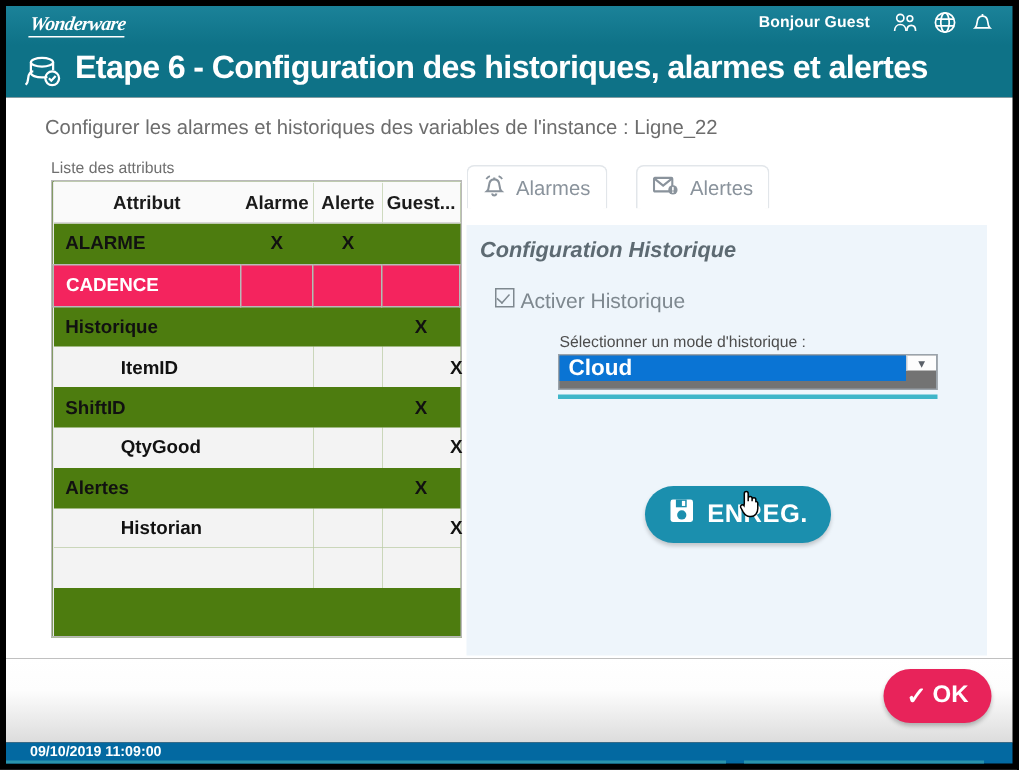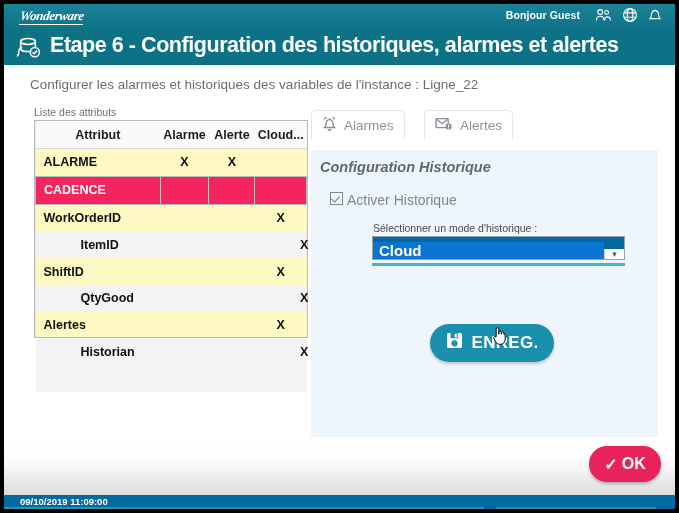--- a/index.html
+++ b/index.html
@@ -24,21 +24,21 @@
   .titleicon{position:absolute;left:9px;top:4px;width:30px;height:28px;}
   .titletxt{position:absolute;left:46px;top:3px;color:#fff;font-size:21.5px;font-weight:bold;
             letter-spacing:-.45px;white-space:nowrap;font-family:"Liberation Sans",sans-serif;}
 
   
   .body{position:absolute;left:4px;top:65px;width:671px;height:374px;background:#fff;}
   .instr{position:absolute;left:26px;top:12px;font-size:13.5px;color:#6d6d6d;white-space:nowrap;}
 
   
   .listlabel{position:absolute;left:30px;top:41px;font-size:10.5px;color:#6f6f6f;}
-  .tablewrap{position:absolute;left:30px;top:55px;width:274px;height:218px;background:#fef9c3;
+  .tablewrap{position:absolute;left:30px;top:55px;width:274px;height:305px;background:#4d7c0f;
              border:1px solid #b9b9b9;box-shadow:inset 1px 1px 0 #e8e8e8;box-sizing:border-box;}
   .tbl{width:100%;border-collapse:collapse;table-layout:fixed;}
   .tbl th{font-size:12.5px;color:#1b1b1b;font-weight:bold;height:25px;text-align:center;
           background:#fafafa;border-bottom:1px solid #d8d8d8;}
   .tbl td{font-size:12.5px;color:#111;height:24.8px;}
   .tbl td.attr{padding-left:8px;font-weight:bold;}
   .tbl td.mark{text-align:center;font-weight:bold;}
   .tbl tr.alt td{background:#f3f3f3;padding-left:45px;}
   .tbl tr.sel td{background:#f4245e;color:#fff;border:1px solid #b9b9b9;}
   .tbl tr.sel td.attr{font-weight:bold;}
@@ -60,21 +60,21 @@
                font-weight:bold;font-style:italic;}
   .chkrow{position:absolute;left:19px;top:42px;display:flex;align-items:flex-start;gap:1px;
           font-size:14px;color:#7e888f;}
   .chkbox{width:11px;height:11px;border:1.3px solid #7e888f;position:relative;
           display:inline-block;margin-right:3px;}
   .chkbox:after{content:"";position:absolute;left:2px;top:1px;width:4px;height:7px;
         border:solid #7e888f;border-width:0 1.6px 1.6px 0;transform:rotate(42deg);}
   .sellabel{position:absolute;left:62px;top:72px;font-size:10.5px;color:#4c4c4c;}
   .selwrap{position:absolute;left:61px;top:86px;width:253px;}
   .select{position:relative;height:24px;border:1px solid #9aa3ab;box-sizing:border-box;
-          background:#0369a1;display:flex;align-items:flex-end;}
+          background:#737373;display:flex;align-items:flex-start;}
   .select .val{flex:1;background:#0a74d4;color:#fff;font-size:15px;font-weight:bold;
                display:flex;align-items:center;padding-left:6px;}
   .select .arw{width:19px;background:#fdfdfd;border-left:1px solid #c8ced4;
                display:flex;align-items:center;justify-content:center;color:#5a6068;font-size:9px;}
   .selunder{height:2.5px;background:#3fb6c9;margin-top:3px;}
 
   .savebtn{position:absolute;left:119px;top:174px;width:124px;height:38px;border-radius:19px;
            background:#1b8fae;color:#fff;display:flex;align-items:center;justify-content:center;
            gap:9px;font-size:17px;font-weight:bold;letter-spacing:.3px;
            box-shadow:0 2px 3px rgba(0,0,0,.20);}
@@ -159,38 +159,38 @@
             <col class="colA">
             <col class="colB">
             <col class="colC">
             <col class="colD">
           </colgroup>
         <thead>
           <tr>
             <th>Attribut</th>
             <th>Alarme</th>
             <th>Alerte</th>
-            <th>Cloud...</th>
+            <th>Guest...</th>
           </tr>
         </thead>
         <tbody>
           <tr>
             <td class="attr">ALARME</td>
             <td class="mark">X</td>
             <td class="mark">X</td>
             <td class="mark"></td>
           </tr>
           <tr class="sel">
             <td class="attr">CADENCE</td>
             <td class="mark"></td>
             <td class="mark"></td>
             <td class="mark"></td>
           </tr>
           <tr>
-            <td class="attr">WorkOrderID</td>
+            <td class="attr">Historique</td>
             <td class="mark"></td>
             <td class="mark"></td>
             <td class="mark">X</td>
           </tr>
           <tr class="alt">
             <td class="attr">ItemID</td>
             <td class="mark"></td>
             <td class="mark"></td>
             <td class="mark">X</td>
           </tr>

